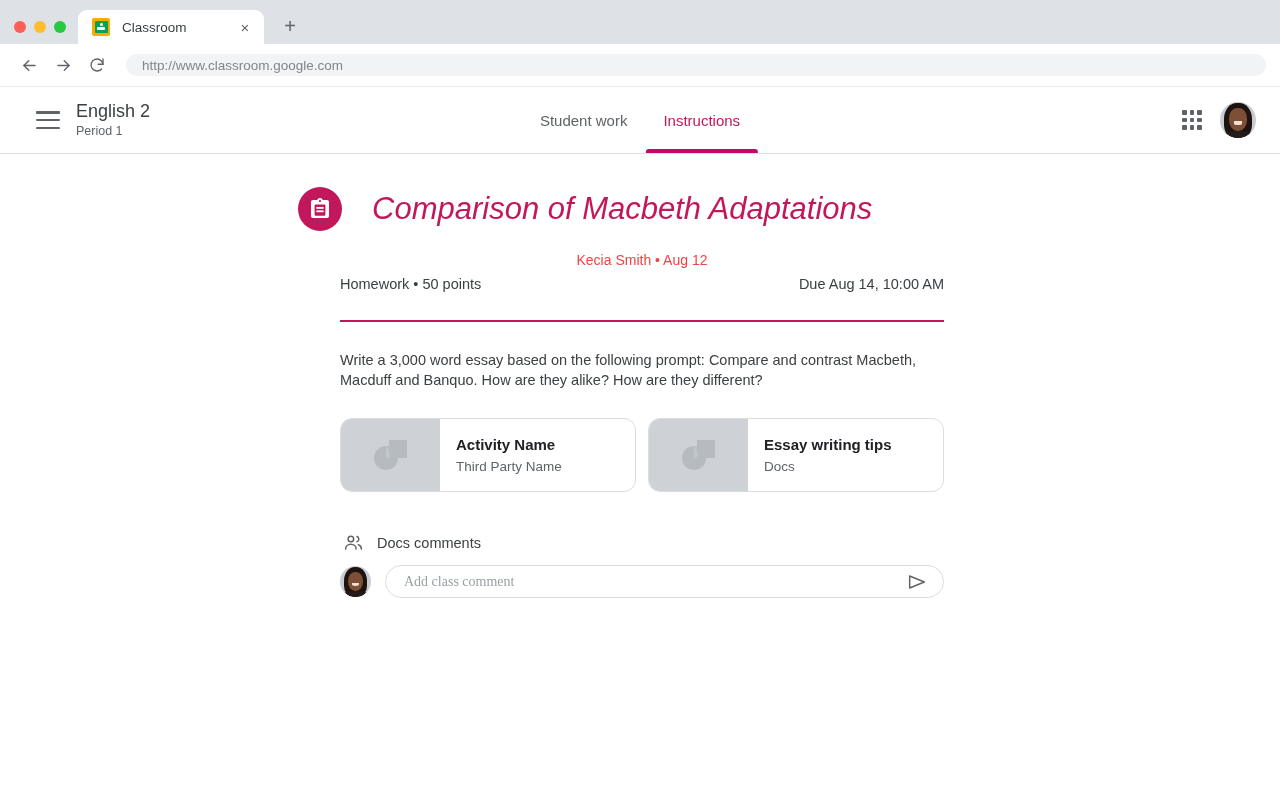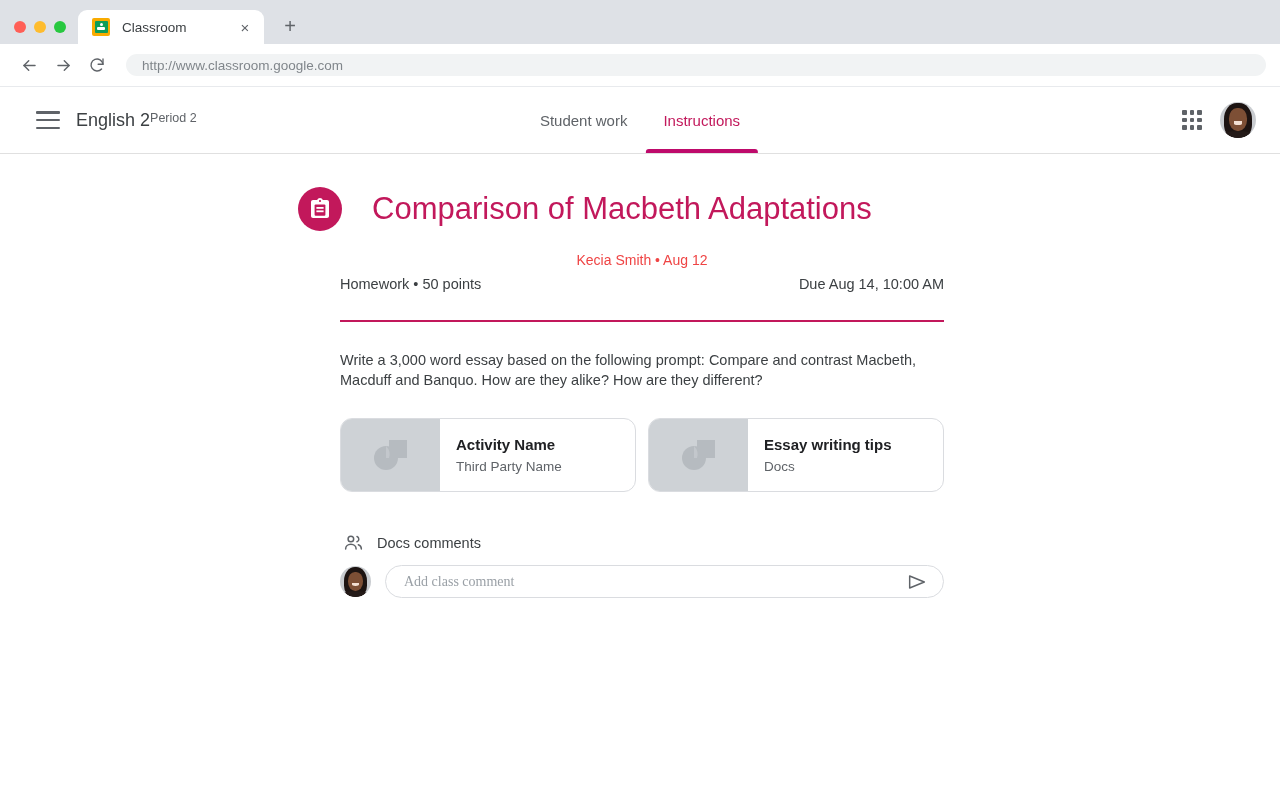--- a/index.html
+++ b/index.html
@@ -148,21 +148,21 @@
     display: flex; flex-direction: column; justify-content: space-between;
     margin-left: 16px;
     margin-right: 16px;
   }
   .hamburger span {
     display: block;
     height: 2.5px;
     background: #5f6368;
     border-radius: 1px;
   }
-  .class-info { display: flex; flex-direction: row; justify-content: center; }
+  .class-info { display: flex; flex-direction: column; justify-content: center; }
   .class-title {
     font-size: 18px;
     color: #3c4043;
     line-height: 22px;
   }
   .class-subtitle {
     font-size: 12.5px;
     color: #5f6368;
     line-height: 17px;
     margin-top: 1px;
@@ -286,20 +286,21 @@
     left: -42px;
   }
   .assign-icon svg { display: block; }
   .assignment-title {
     font-size: 31px;
     color: #c2185b;
     font-weight: normal;
     line-height: 38px;
     margin-left: -28px;
     white-space: nowrap;
+    font-style: italic;
   }
 
   .meta { margin-top: 19px; }
   .meta-line-1 {
     font-size: 14px;
     color: #ef4444;
     line-height: 20px;
     text-align: center;
   }
   .meta-line-2 {
@@ -479,21 +480,21 @@
 
 <div class="app-header">
   <div class="hamburger">
     <span></span>
       <span></span>
       <span></span>
   </div>
 
   <div class="class-info">
     <div class="class-title">English 2</div>
-    <div class="class-subtitle">Period 2</div>
+    <div class="class-subtitle">Period 1</div>
   </div>
 
   <div class="header-tabs">
     <div class="htab">Student work</div>
     <div class="htab active">Instructions</div>
   </div>
 
   <div class="header-right">
     <div class="apps-grid">
       <i></i>

